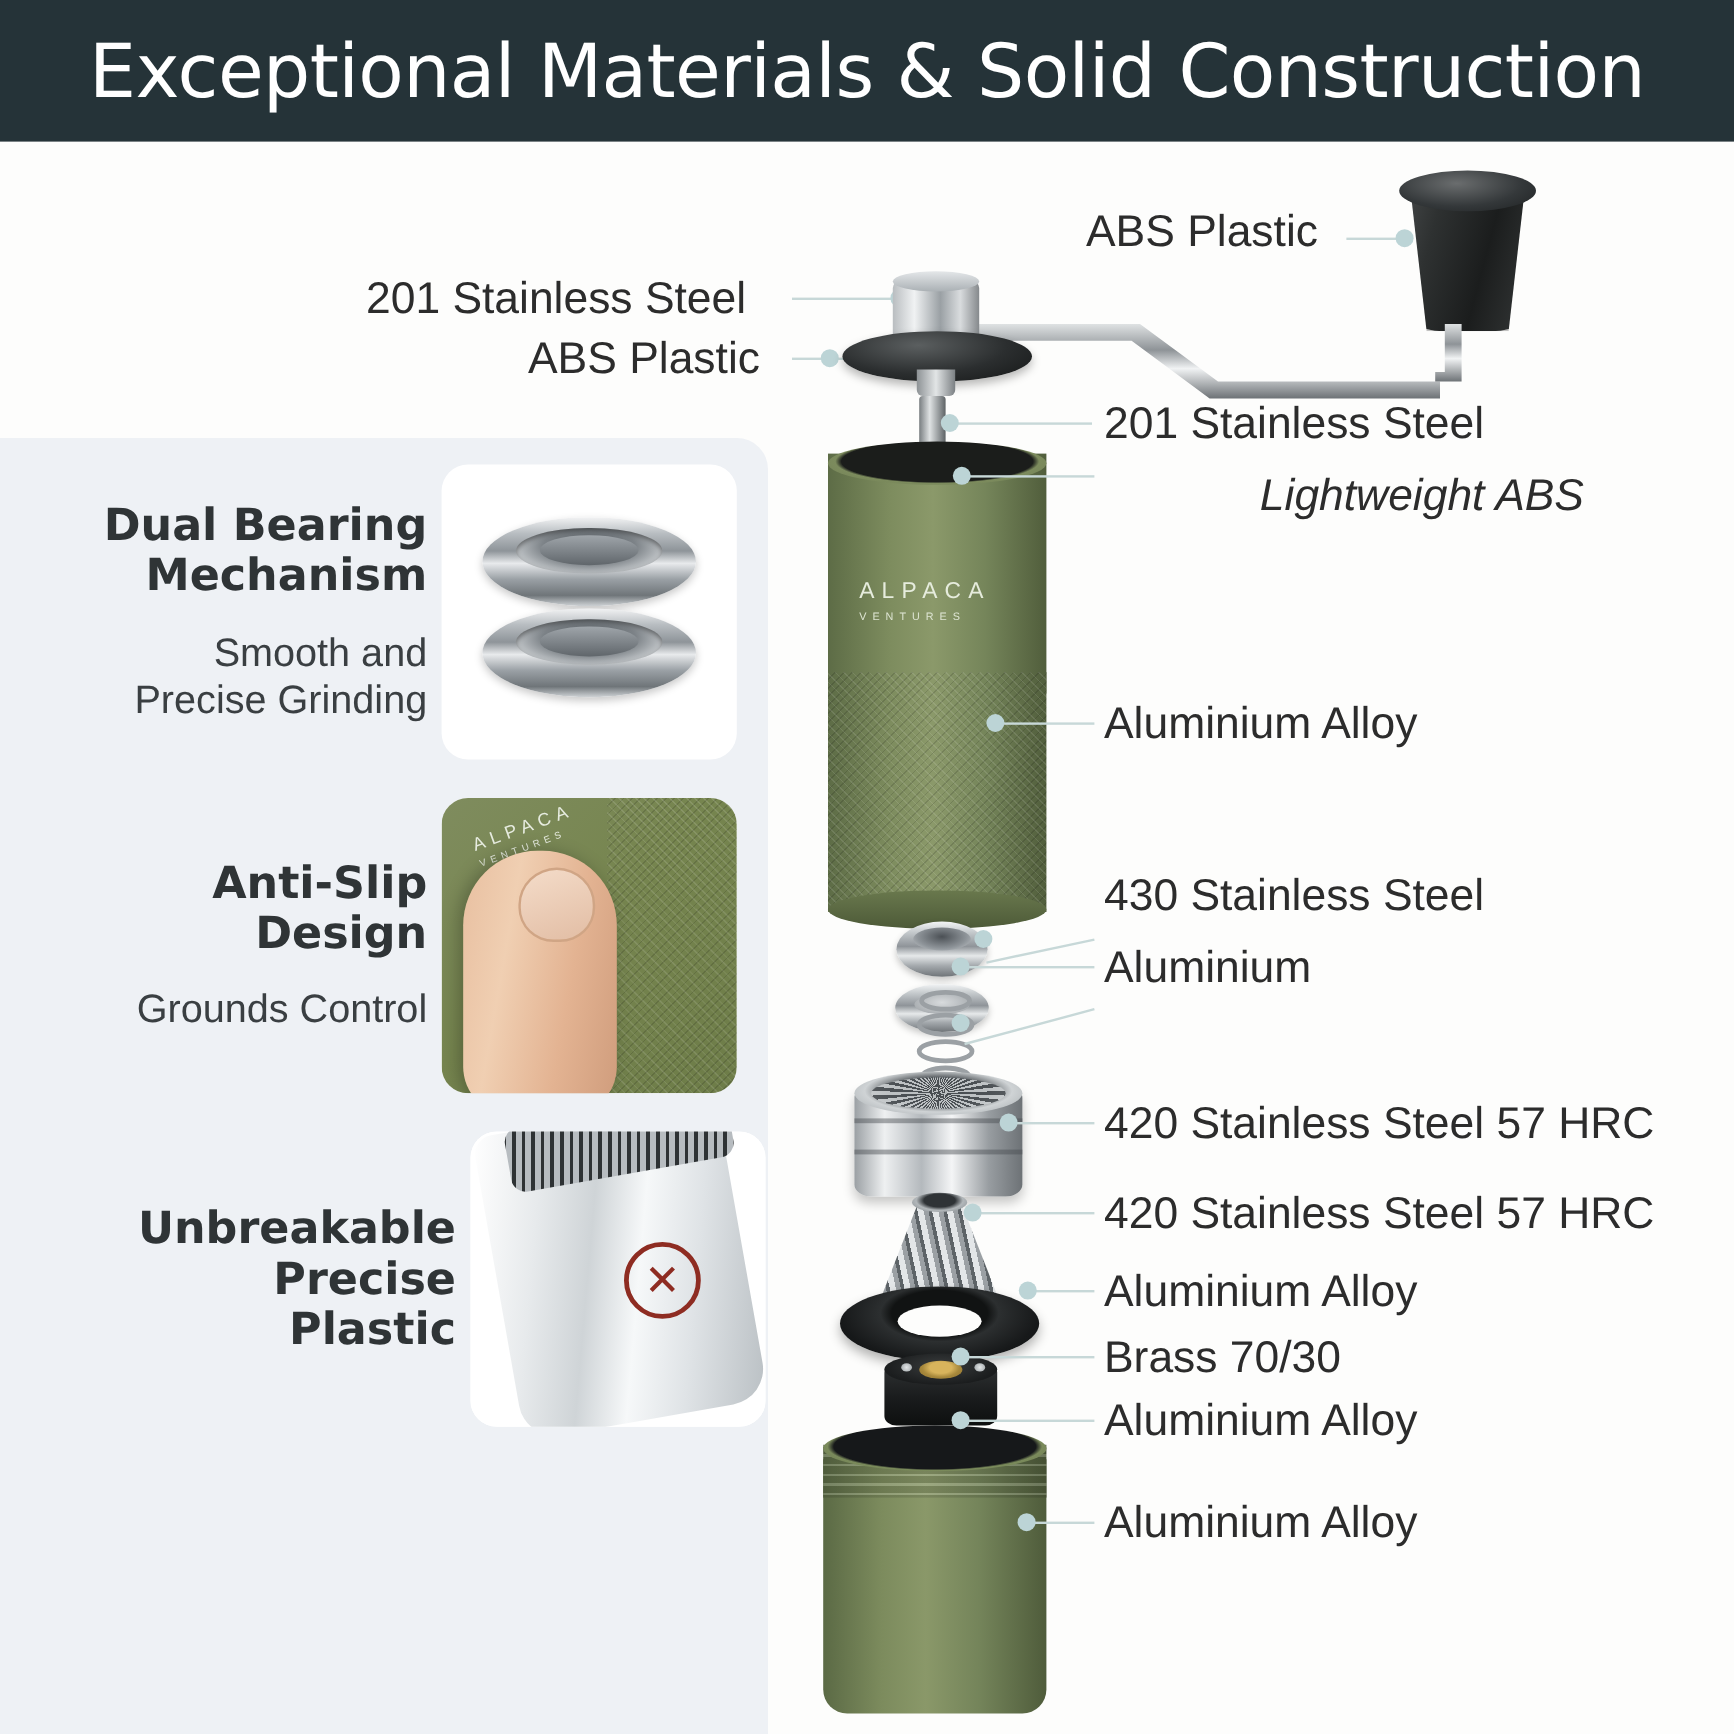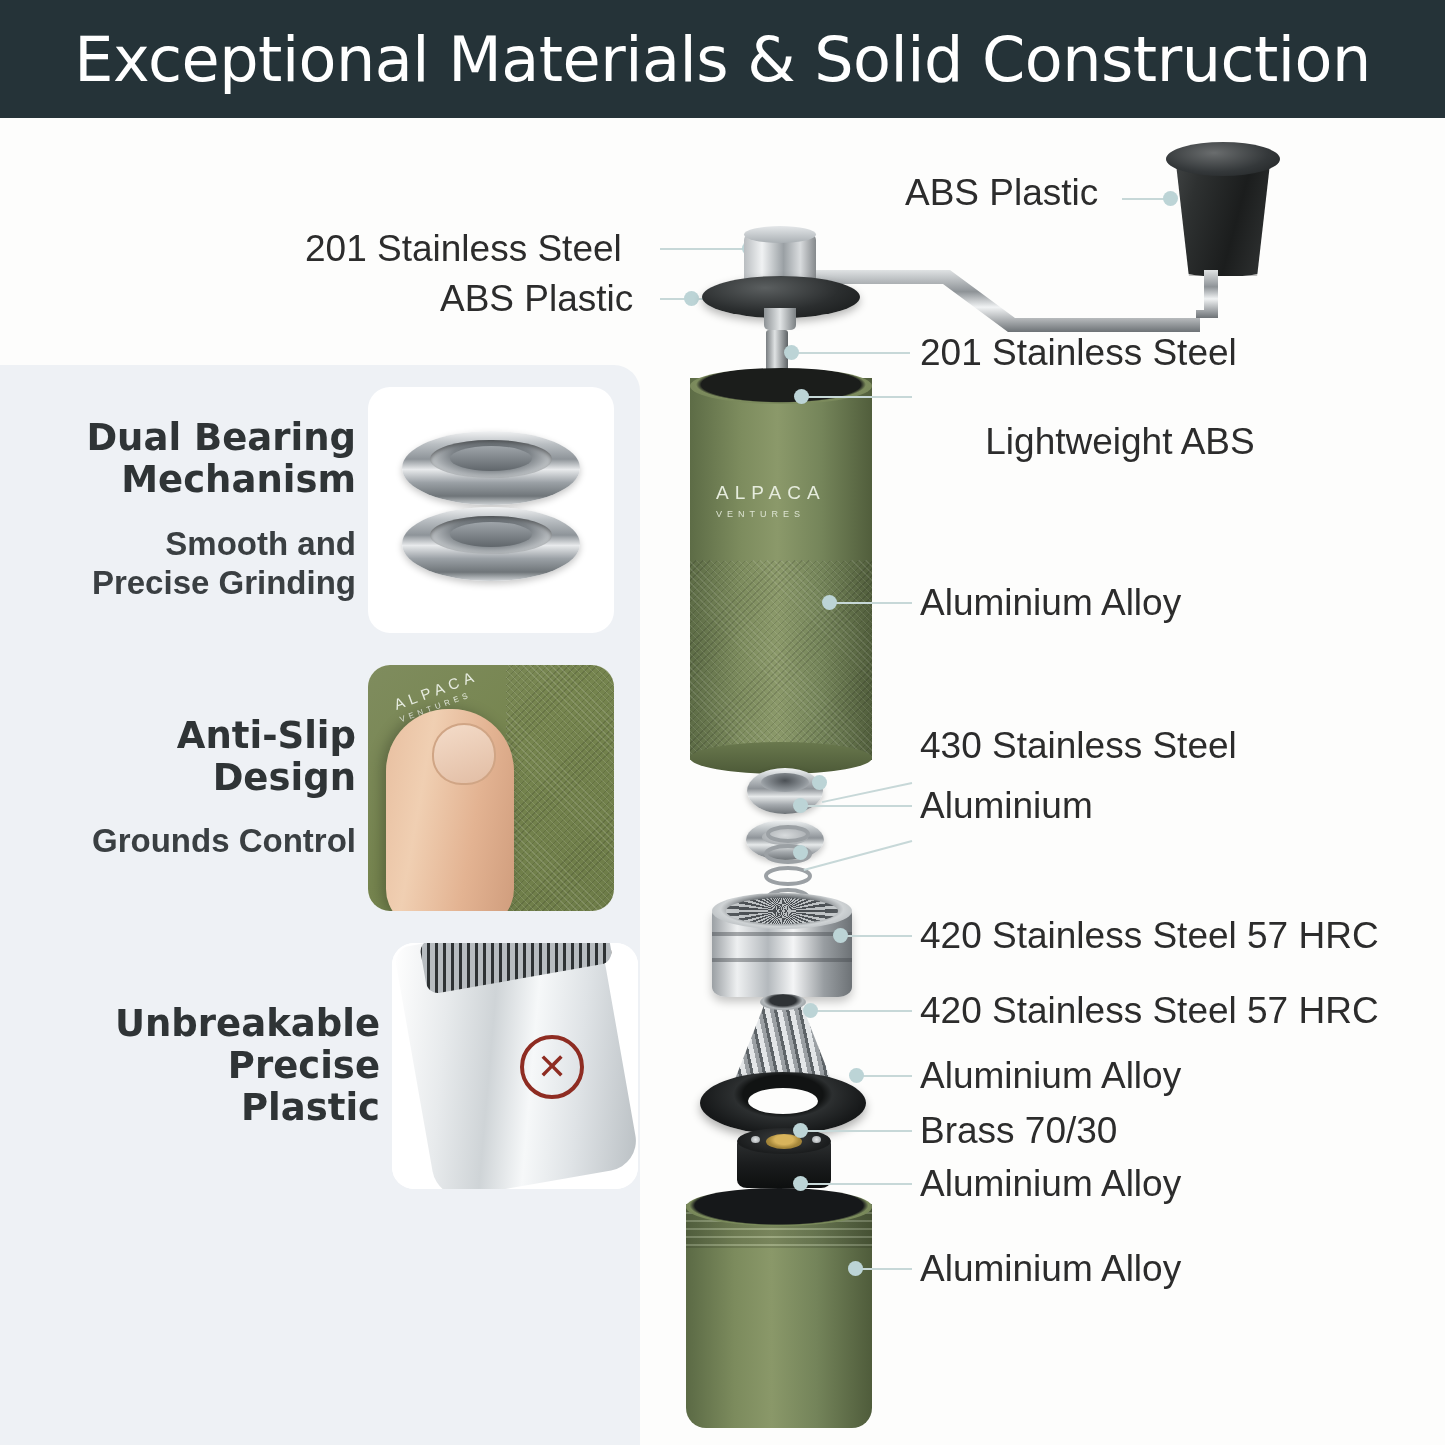--- a/index.html
+++ b/index.html
@@ -41,21 +41,20 @@
     text-align: right;
   }
   .feature-title {
     font-size: 37px; font-weight: bold; color: #2f3436;
     line-height: 1.14; font-family: "DejaVu Sans", sans-serif;
   }
   .feature-sub {
     margin-top: 22px;
     font-size: 33px; color: #3a3f42; line-height: 1.2;
     font-family: "Liberation Sans", sans-serif;
-    font-weight: bold;
   }
   .feature-card {
     width: 246px; height: 246px;
     background: #ffffff; border-radius: 22px;
     position: relative; overflow: hidden;
     flex: none;
   }
 
   
   .bearing {
@@ -472,21 +471,21 @@
 </div>
 <div class="leader" style="left:1122px; top:198px; width:48px;"></div>
 <div class="leader-dot" style="left:1163px; top:191px;"></div>
 
 <div class="left-label" style="left:920px; top:332px;">
   <span>201 Stainless Steel</span>
 </div>
 <div class="leader" style="left:790px; top:352px; width:120px;"></div>
 <div class="leader-dot" style="left:784px; top:345px;"></div>
 
-<div class="left-label" style="left:920px; top:421px; white-space:normal; width:400px; text-align:center;">
+<div class="left-label" style="left:920px; top:392px; white-space:normal; width:400px; text-align:right;font-style:italic;">
   <span>Lightweight ABS</span><br>
 </div>
 <div class="leader" style="left:800px; top:396px; width:112px;"></div>
 <div class="leader-dot" style="left:794px; top:389px;"></div>
 
 <div class="left-label" style="left:920px; top:582px;">
   <span>Aluminium Alloy</span>
 </div>
 <div class="leader" style="left:830px; top:602px; width:82px;"></div>
 <div class="leader-dot" style="left:822px; top:595px;"></div>

